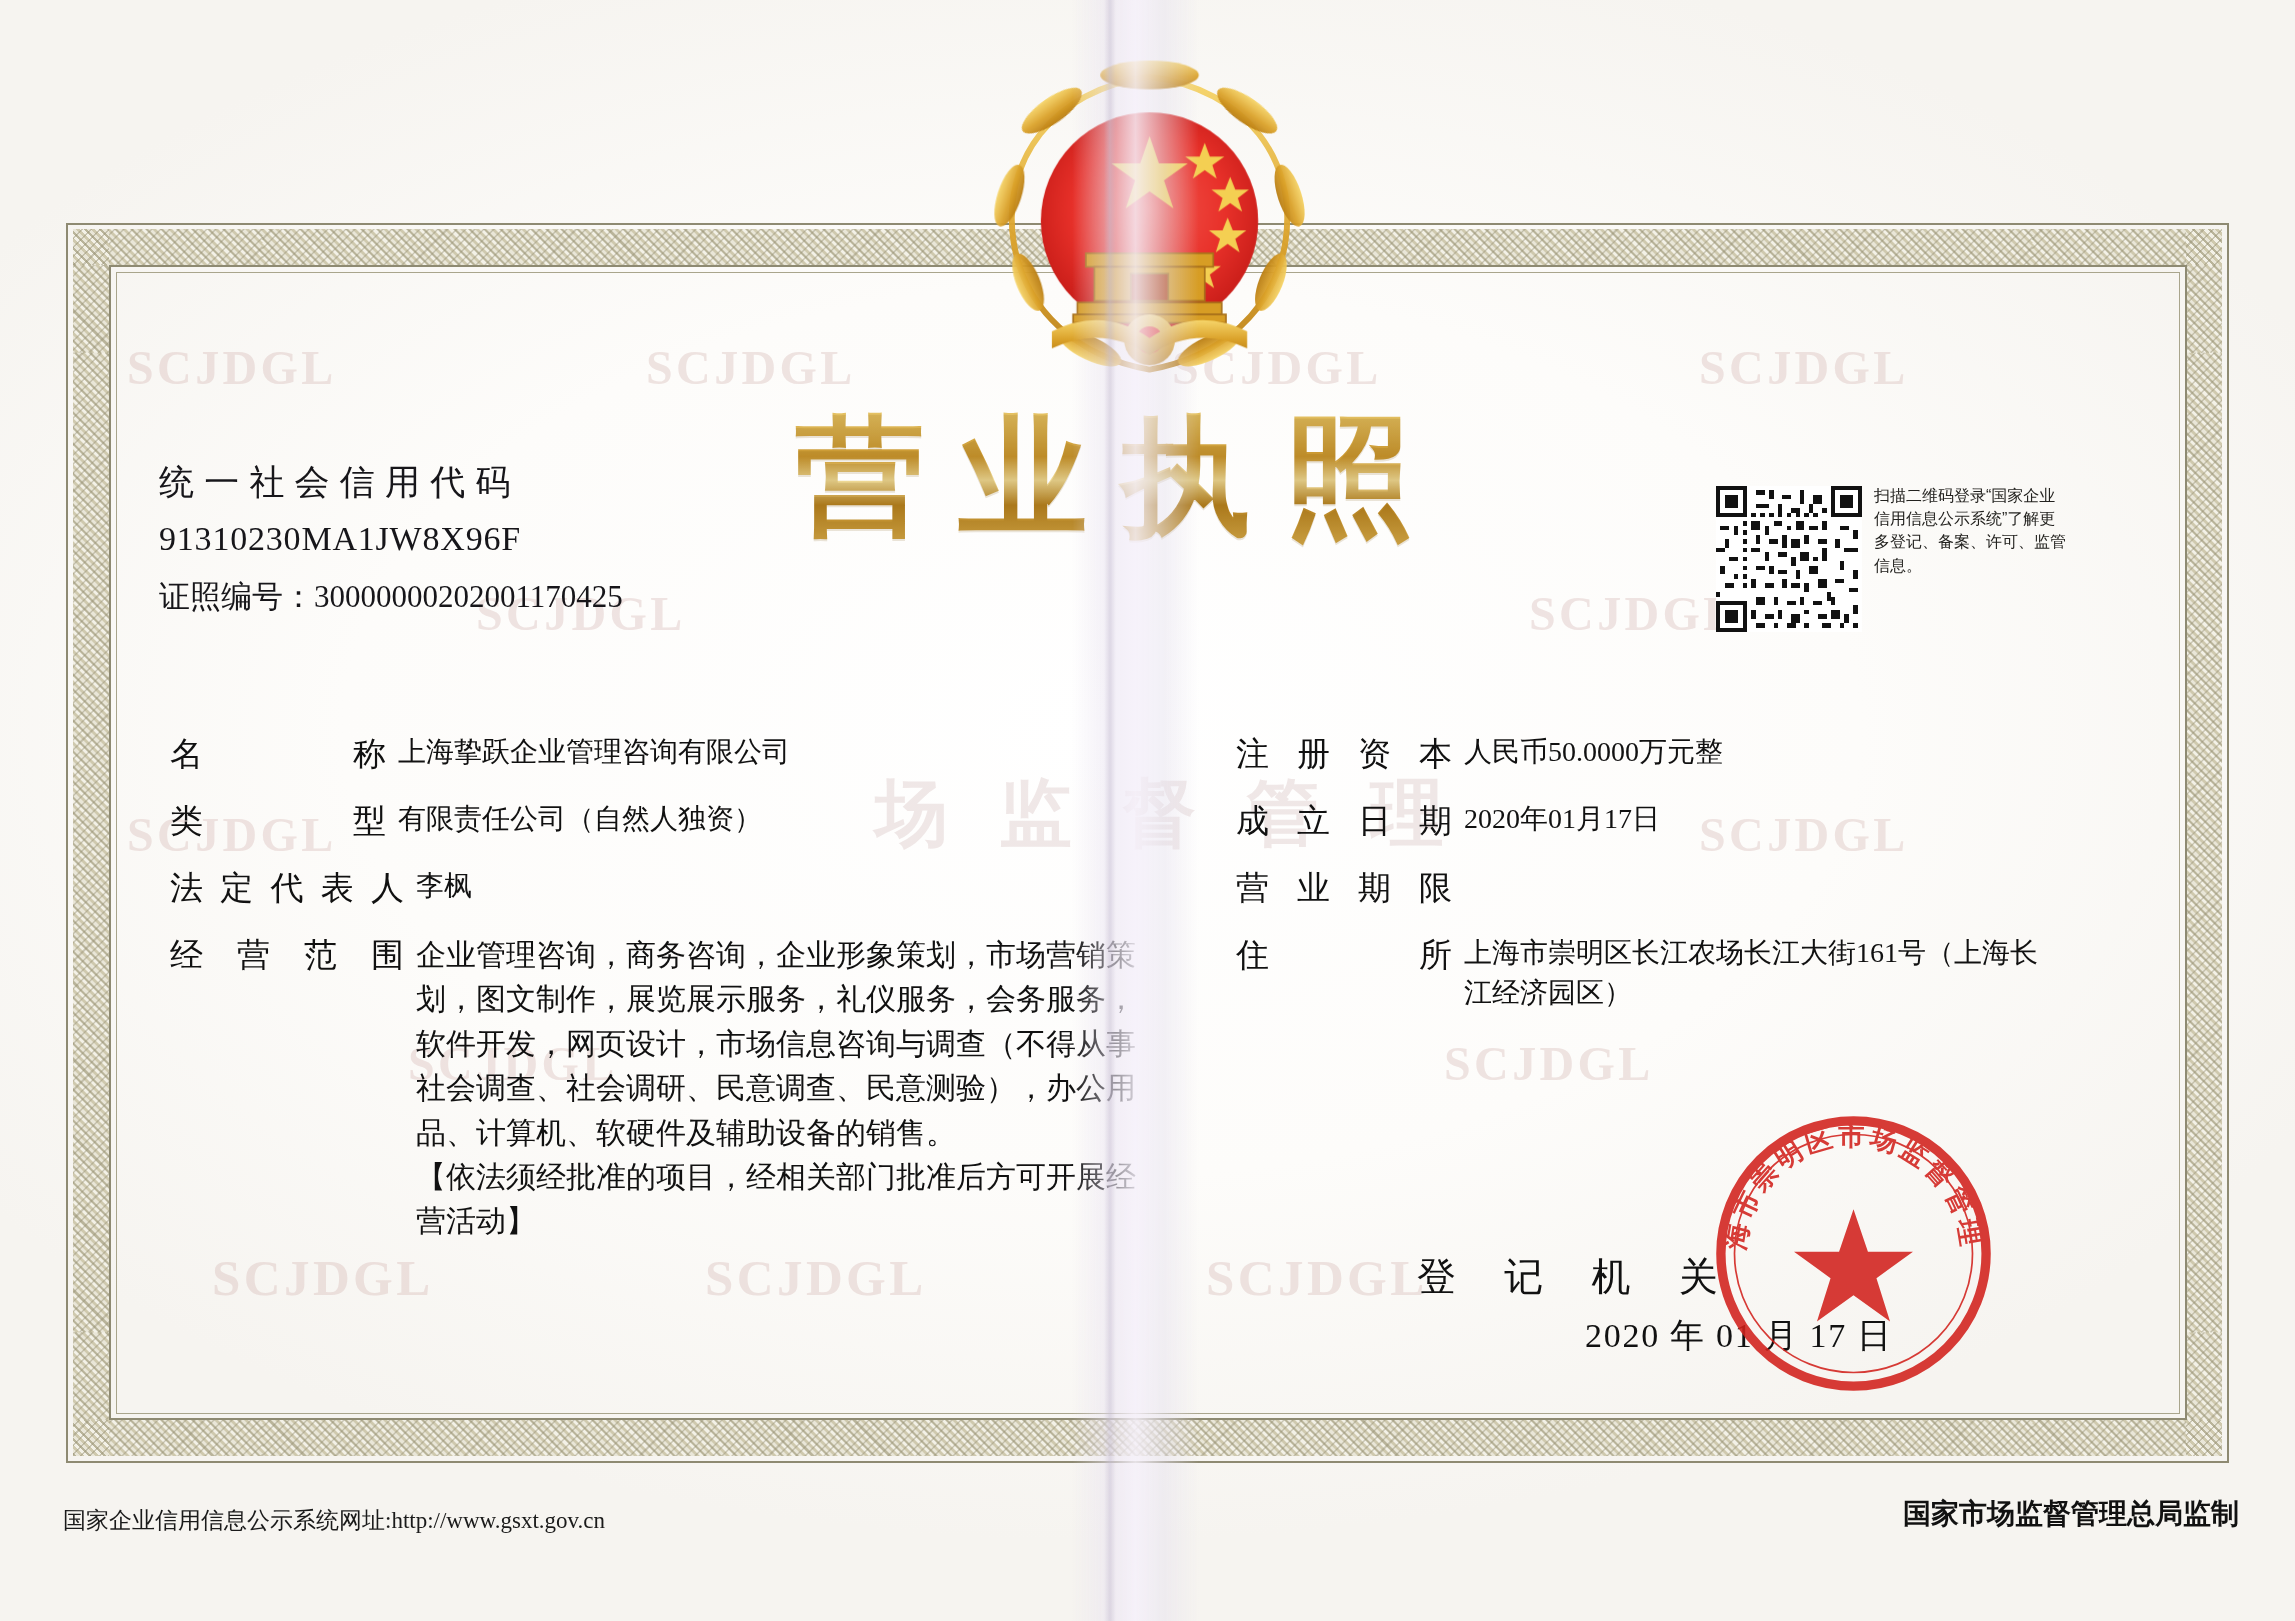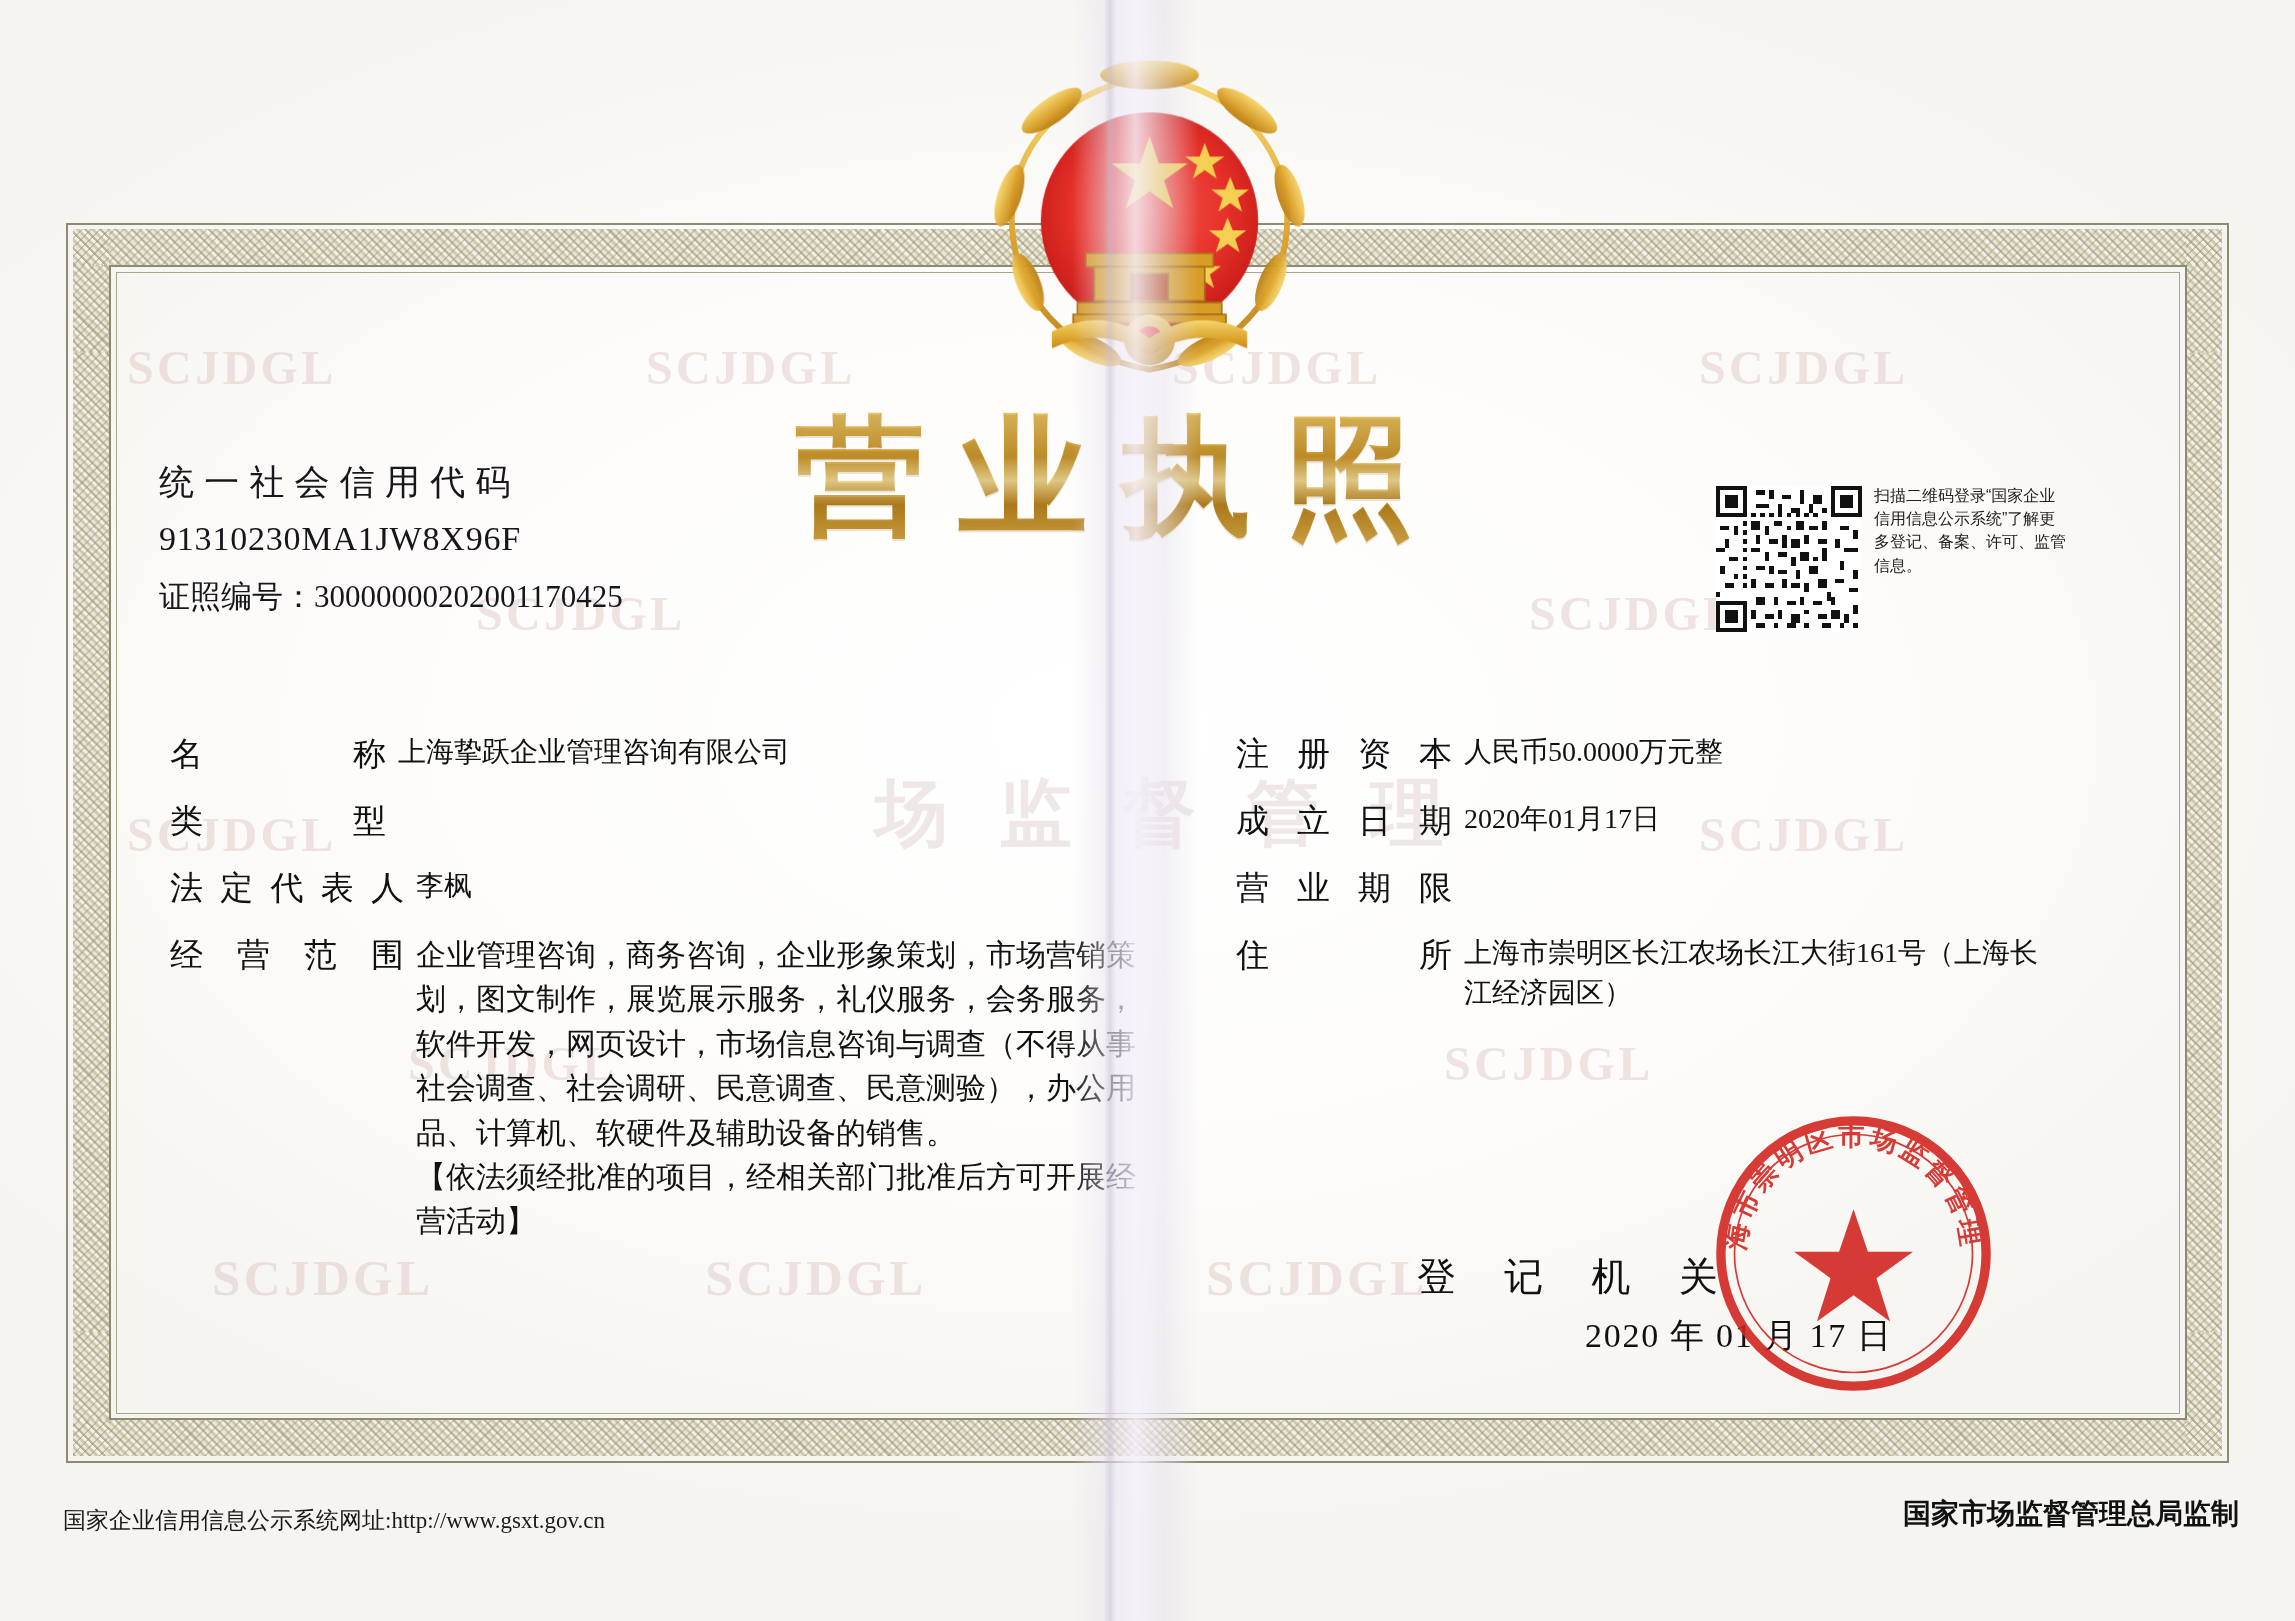--- a/index.html
+++ b/index.html
@@ -498,20 +498,21 @@
         <span>称</span>
       </div>
       <div class="val">上海挚跃企业管理咨询有限公司</div>
     </div>
 
     <div class="row">
       <div class="lbl">
         <span>类</span>
         <span>型</span>
       </div>
+      <div class="val">有限责任公司（自然人独资）</div>
     </div>
 
     <div class="row">
       <div class="lbl r5">
         <span>法</span>
         <span>定</span>
         <span>代</span>
         <span>表</span>
         <span>人</span>
       </div>

